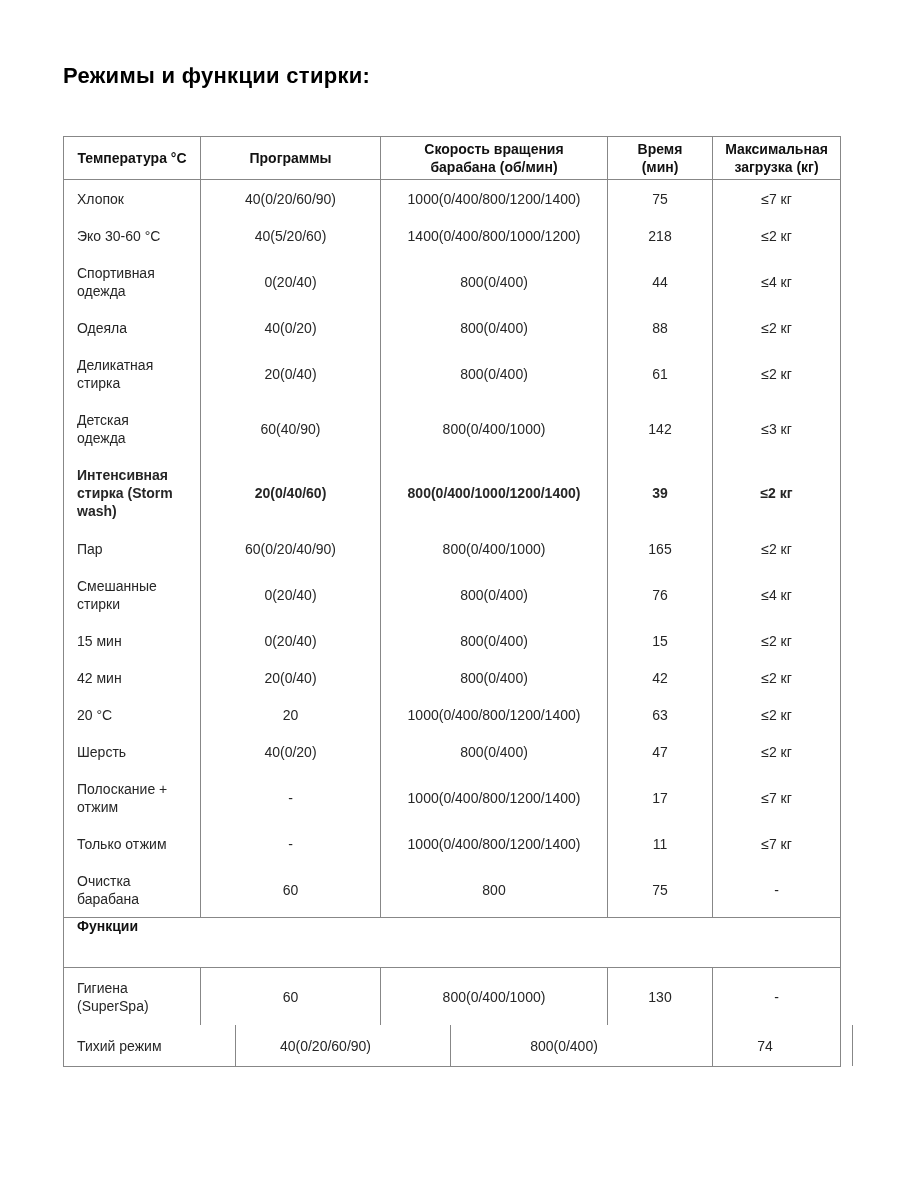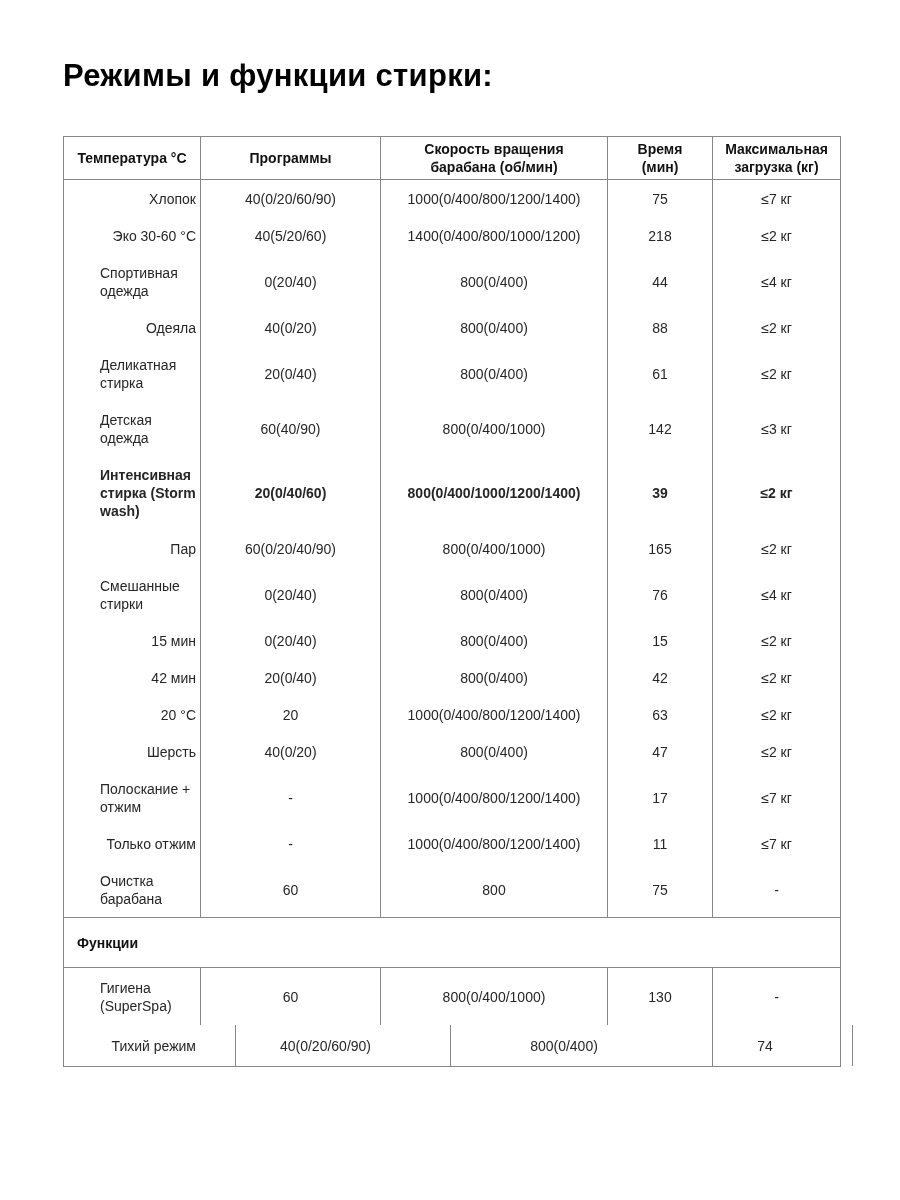--- a/index.html
+++ b/index.html
@@ -6,47 +6,47 @@
   html, body { margin: 0; padding: 0; background: #ffffff; }
   body {
     width: 900px; height: 1200px;
     font-family: "Liberation Sans", "DejaVu Sans", sans-serif;
     color: #262626;
   }
   .page { position: relative; width: 900px; height: 1200px; background: #ffffff; overflow: hidden; }
 
   .page-title {
     position: absolute; left: 63px; top: 58px; margin: 0;
-    font-size: 31px; line-height: 36px; font-weight: 700;
+    font-size: 22px; line-height: 36px; font-weight: 700;
     letter-spacing: 0.3px; color: #000000;
   }
 
   .table {
     position: absolute; left: 63px; top: 136px; width: 778px;
     border: 1px solid #878787; background: #ffffff;
   }
   .grid-row { display: grid; grid-template-columns: 136px 180px 227px 105px 128px; }
   .cell {
     display: flex; align-items: center; justify-content: center;
     text-align: center; font-size: 14px; line-height: 18px; padding: 2px 6px;
   }
   .grid-row .cell:not(:first-child) { border-left: 1px solid #878787; }
-  .cell.left { justify-content: flex-end; text-align: left; padding-left: 13px; padding-right: 4px; }
+  .cell.left { justify-content: flex-start; text-align: left; padding-left: 13px; padding-right: 4px; }
 
   .header-row { min-height: 43px; border-bottom: 1px solid #878787; }
   .header-row .cell { font-weight: 700; color: #111111; }
 
   .r1 { min-height: 37px; }
   .r2 { min-height: 55px; }
   .r3 { min-height: 74px; font-weight: bold; }
   .fr1 { min-height: 41px; gap: 35px; }
   .fr2 { min-height: 57px; }
 
   .section-row {
-    min-height: 51px; display: flex; align-items: center;
+    min-height: 51px; display: flex; align-items: flex-start;
     border-top: 1px solid #878787; border-bottom: 1px solid #878787;
     padding-left: 13px; font-size: 14px; font-weight: 700; color: #111111;
   }
 
   .w96  { max-width: 96px; }
   .w160 { max-width: 160px; }
   .w62  { max-width: 62px; }
 </style>
 </head>
 <body>

